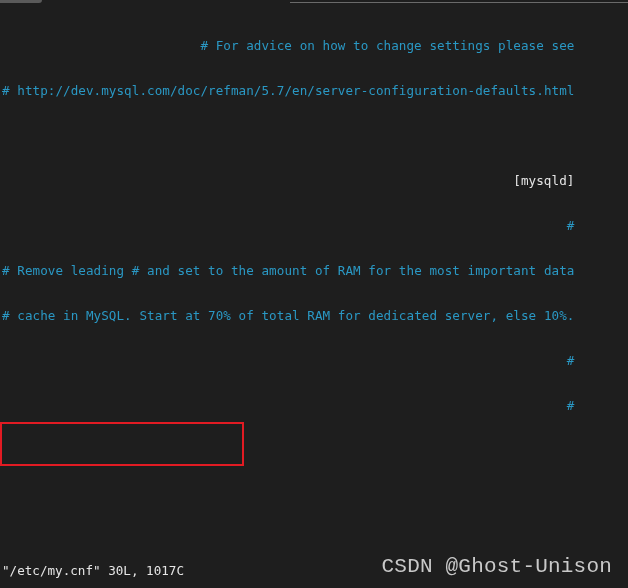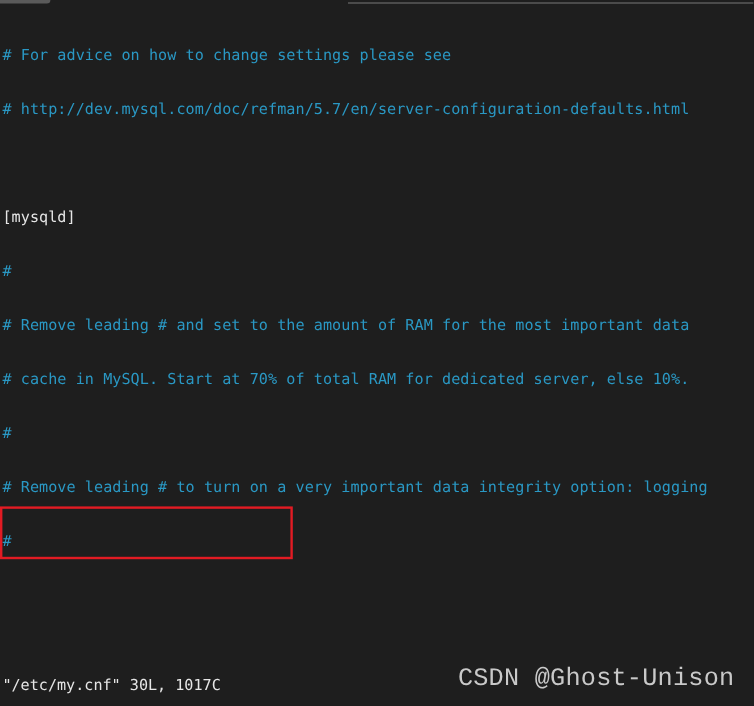--- a/index.html
+++ b/index.html
@@ -29,21 +29,21 @@
     }
     .editor {
       position: absolute;
       left: 2px;
       top: 8px;
       font-size: 12.6px;
       line-height: 15px;
       white-space: pre;
       letter-spacing: 0.05px;
     }
-    .line { height: 15px; }
+    .line { height: 15px; text-align: right; }
     .comment { color: #2a98c4; }
     .plain { color: #e6e6e6; }
     .highlight-box {
       position: absolute;
       left: 0px;
       top: 422px;
       width: 240px;
       height: 40px;
       border: 2.5px solid #e21b23;
       box-sizing: content-box;
@@ -75,21 +75,20 @@
 
 <div class="editor">
   <div class="line comment"># For advice on how to change settings please see</div>
   <div class="line comment"># http://dev.mysql.com/doc/refman/5.7/en/server-configuration-defaults.html</div>
   <div class="line plain"></div>
   <div class="line plain">[mysqld]</div>
   <div class="line comment">#</div>
   <div class="line comment"># Remove leading # and set to the amount of RAM for the most important data</div>
   <div class="line comment"># cache in MySQL. Start at 70% of total RAM for dedicated server, else 10%.</div>
   <div class="line comment">#</div>
-  <div class="line comment"># Remove leading # to turn on a very important data integrity option: logging</div>
   <div class="line comment">#</div>
   
   
   
   
   
   
   
   
   

